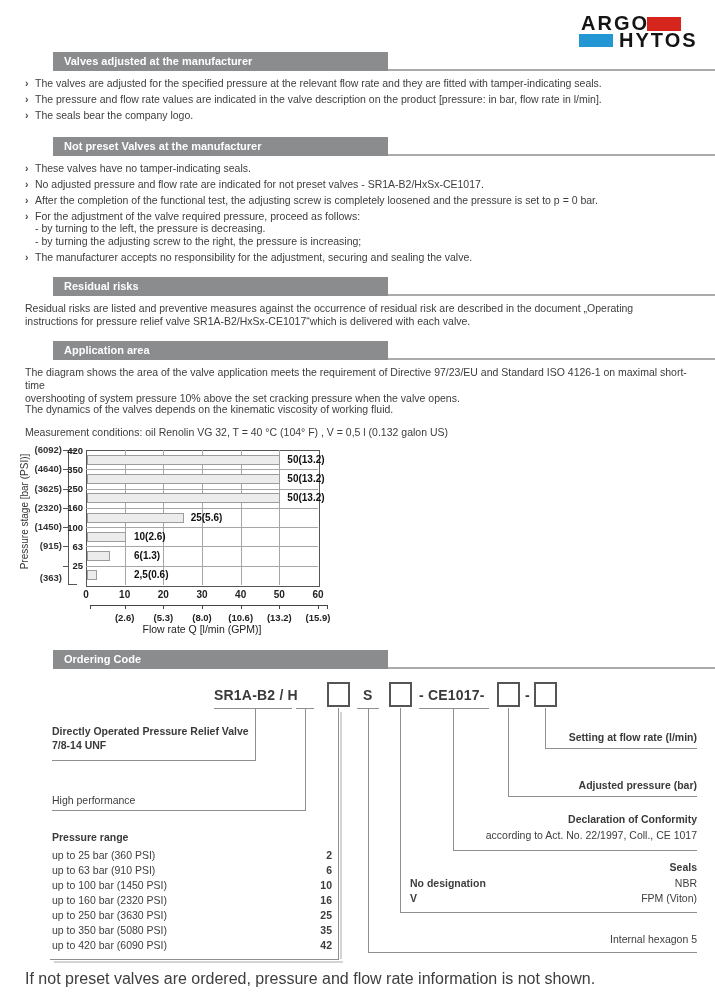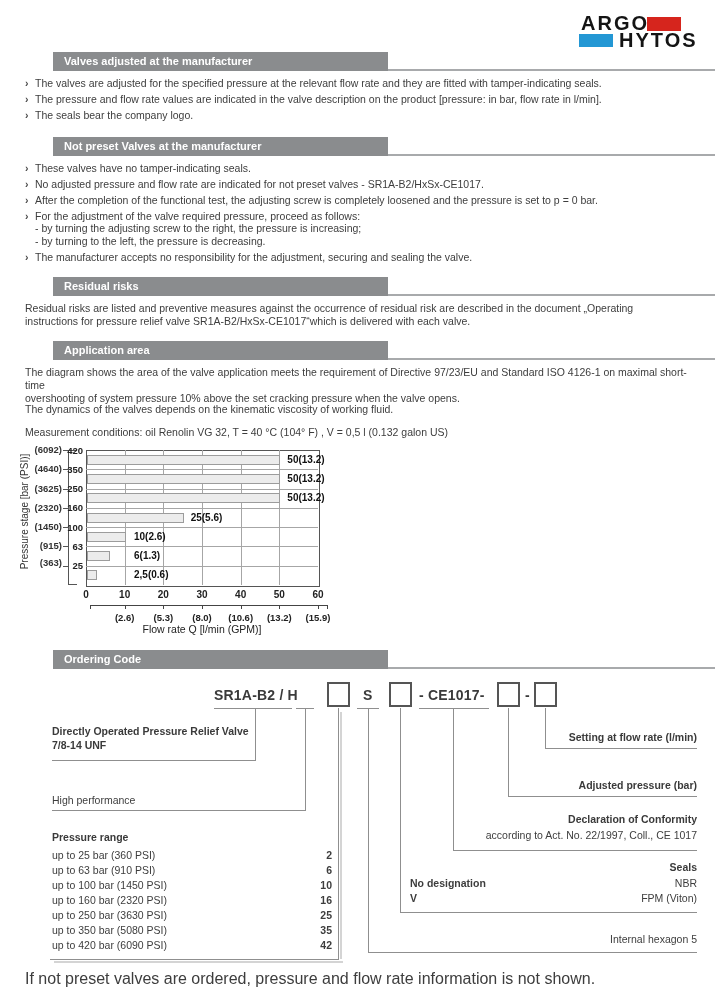--- a/index.html
+++ b/index.html
@@ -122,22 +122,22 @@
       <div class="btext">
         <div>After the completion of the functional test, the adjusting screw is completely loosened and the pressure is set to p = 0 bar.</div>
         <div></div>
       </div>
     </div>
       <div class="brow">
       <span class="bmark">›</span>
       <div class="btext">
         <div>For the adjustment of the valve required pressure, proceed as follows:</div>
         <div>
+            <div class="subline">- by turning to the left, the pressure is decreasing.</div>
             <div class="subline">- by turning the adjusting screw to the right, the pressure is increasing;</div>
-            <div class="subline">- by turning to the left, the pressure is decreasing.</div>
           </div>
       </div>
     </div>
       <div class="brow">
       <span class="bmark">›</span>
       <div class="btext">
         <div>The manufacturer accepts no responsibility for the adjustment, securing and sealing the valve.</div>
         <div></div>
       </div>
     </div>
@@ -209,21 +209,21 @@
         <div class="c-barval" style="left: 26px; top: 74.6429px; width: 32px;">100</div>
         <div class="c-hgrid" style="left: 61px; top: 80.1429px; width: 232px; height: 1px;"></div>
         <div class="c-bar" style="left: 62px; top: 84.7857px; width: 38.6667px; height: 10px;"></div>
         <div class="c-barlabel" style="left: 109px; top: 83.7857px;">10(2.6)</div>
         <div class="c-psi" style="left: 0px; top: 94.4286px; width: 37px;">(915)</div>
         <div class="c-dash" style="left: 38px; top: 99.4286px; width: 5px; height: 1px;"></div>
         <div class="c-barval" style="left: 26px; top: 93.9286px; width: 32px;">63</div>
         <div class="c-hgrid" style="left: 61px; top: 99.4286px; width: 232px; height: 1px;"></div>
         <div class="c-bar" style="left: 62px; top: 104.071px; width: 23.2px; height: 10px;"></div>
         <div class="c-barlabel" style="left: 109px; top: 103.071px;">6(1.3)</div>
-        <div class="c-psi" style="left: 0px; top: 111px; width: 37px;">(363)</div>
+        <div class="c-psi" style="left: 0px; top: 126px; width: 37px;">(363)</div>
         <div class="c-dash" style="left: 38px; top: 118.714px; width: 5px; height: 1px;"></div>
         <div class="c-barval" style="left: 26px; top: 113.214px; width: 32px;">25</div>
         <div class="c-hgrid" style="left: 61px; top: 118.714px; width: 232px; height: 1px;"></div>
         <div class="c-bar" style="left: 62px; top: 123.357px; width: 9.66667px; height: 10px;"></div>
         <div class="c-barlabel" style="left: 109px; top: 122.357px;">2,5(0.6)</div>
         <div class="c-xtick" style="left: 46px; top: 142px; width: 30px;">0</div>
         <div class="c-xtick" style="left: 84.6667px; top: 142px; width: 30px;">10</div>
         <div class="c-xtick" style="left: 123.333px; top: 142px; width: 30px;">20</div>
         <div class="c-xtick" style="left: 162px; top: 142px; width: 30px;">30</div>
         <div class="c-xtick" style="left: 200.667px; top: 142px; width: 30px;">40</div>

